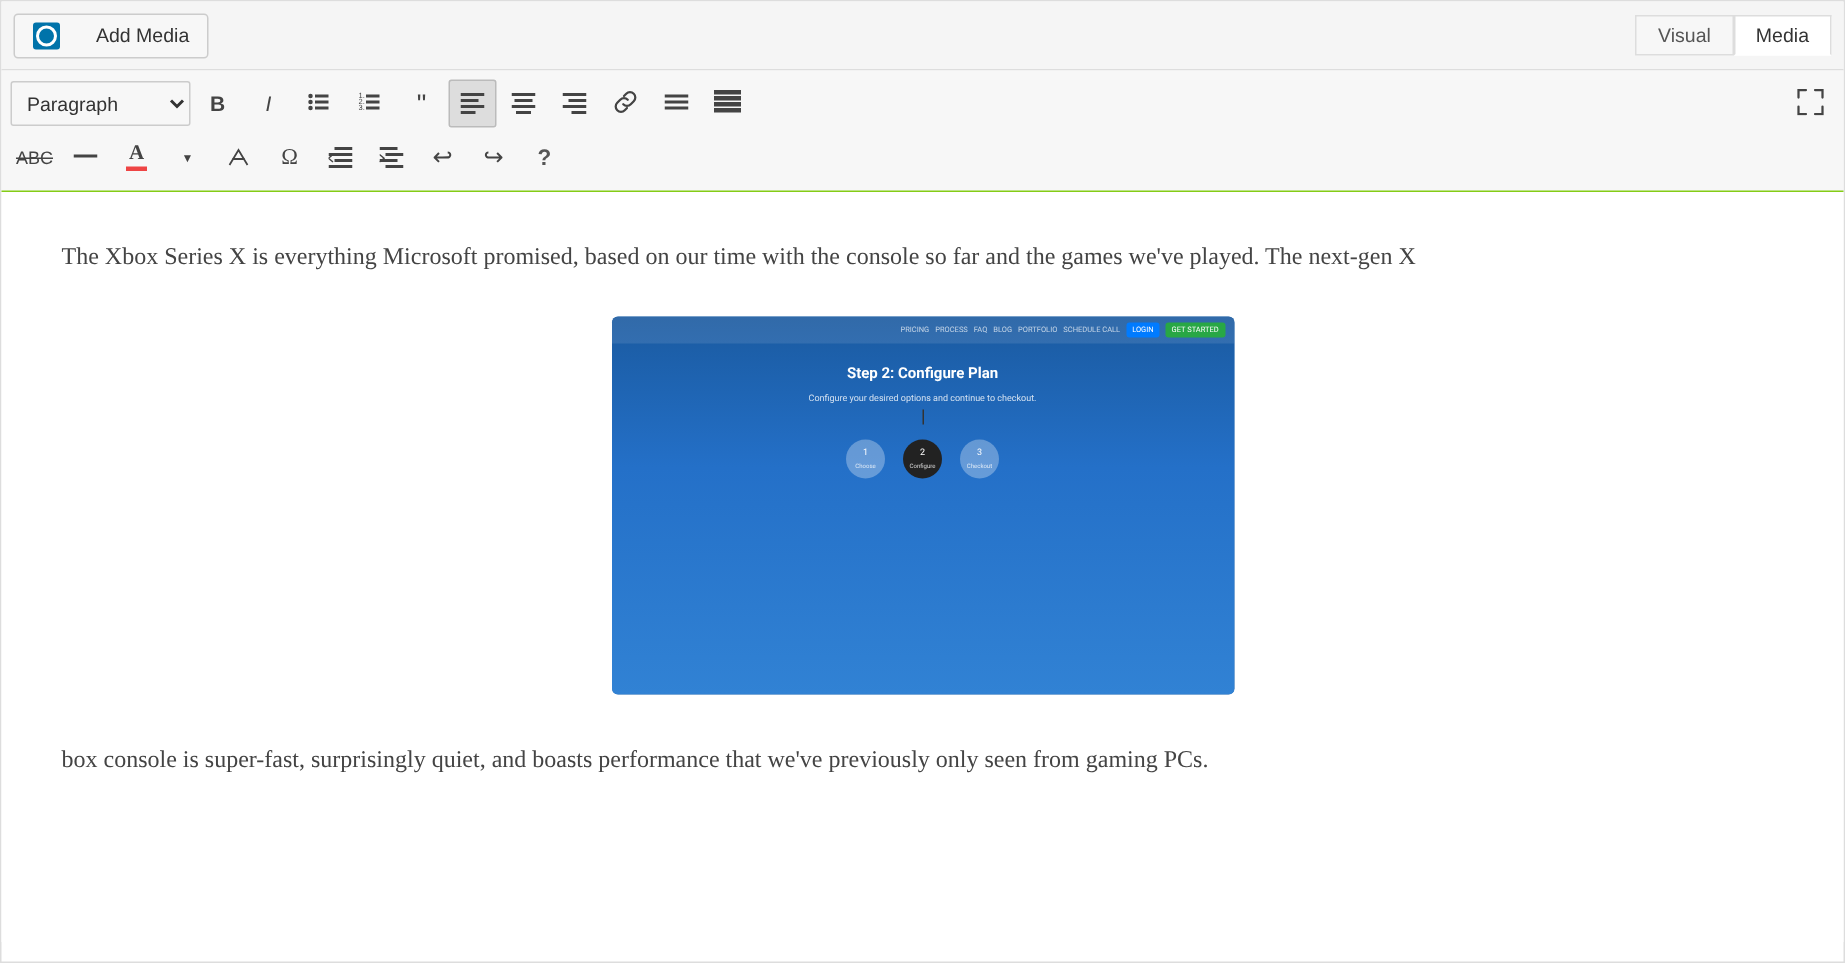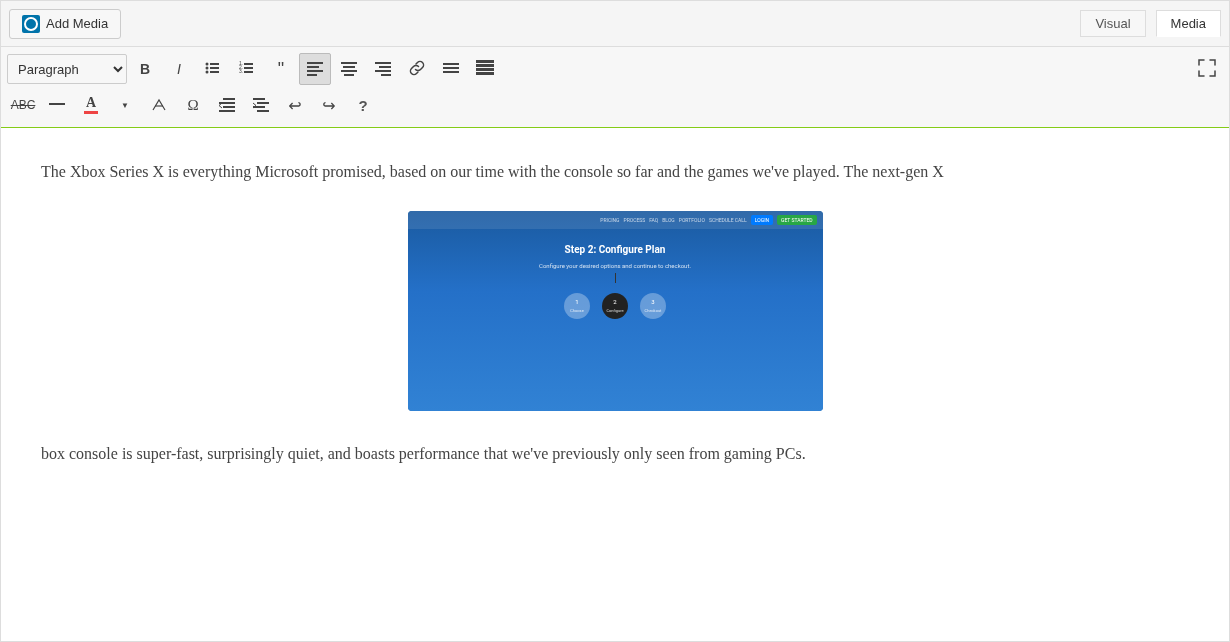--- a/index.html
+++ b/index.html
@@ -22,21 +22,21 @@
       justify-content: space-between;
       background: #f5f5f5;
       border-bottom: 1px solid #ddd;
       padding: 6px 8px;
       min-height: 46px;
     }
 
     .add-media-btn {
       display: flex;
       align-items: center;
-      gap: 6px;
+      gap: 24px;
       background: #f7f7f7;
       border: 1px solid #ccc;
       border-radius: 3px;
       padding: 5px 12px;
       cursor: pointer;
       font-size: 13px;
       color: #333;
     }
 
     .media-icon {
@@ -55,21 +55,21 @@
       height: 10px;
       border: 2px solid #fff;
       border-radius: 50%;
       position: absolute;
       top: 2px;
       left: 2px;
     }
 
     .view-tabs {
       display: flex;
-      gap: 10px;
+      gap: 0;
     }
 
     .view-tab {
       padding: 5px 14px;
       font-size: 13px;
       border: 1px solid #ddd;
       background: #f7f7f7;
       cursor: pointer;
       color: #555;
     }
@@ -151,21 +151,21 @@
     }
 
     .editor-image-container {
       text-align: center;
       margin: 20px 0;
     }
 
     .editor-image-placeholder {
       display: inline-block;
       width: 415px;
-      height: 200px;
+      height: 252px;
       background: #2b6cb0;
       border-radius: 4px;
       overflow: hidden;
       position: relative;
     }
 
     
     .screenshot-sim {
       width: 100%;
       height: 100%;

